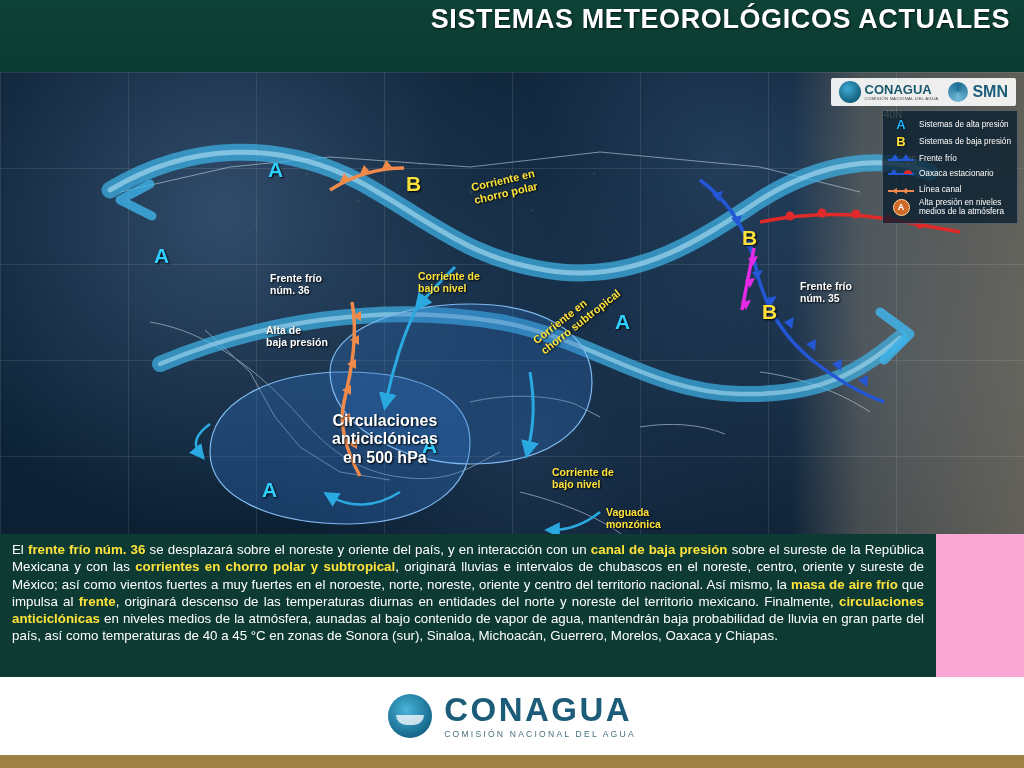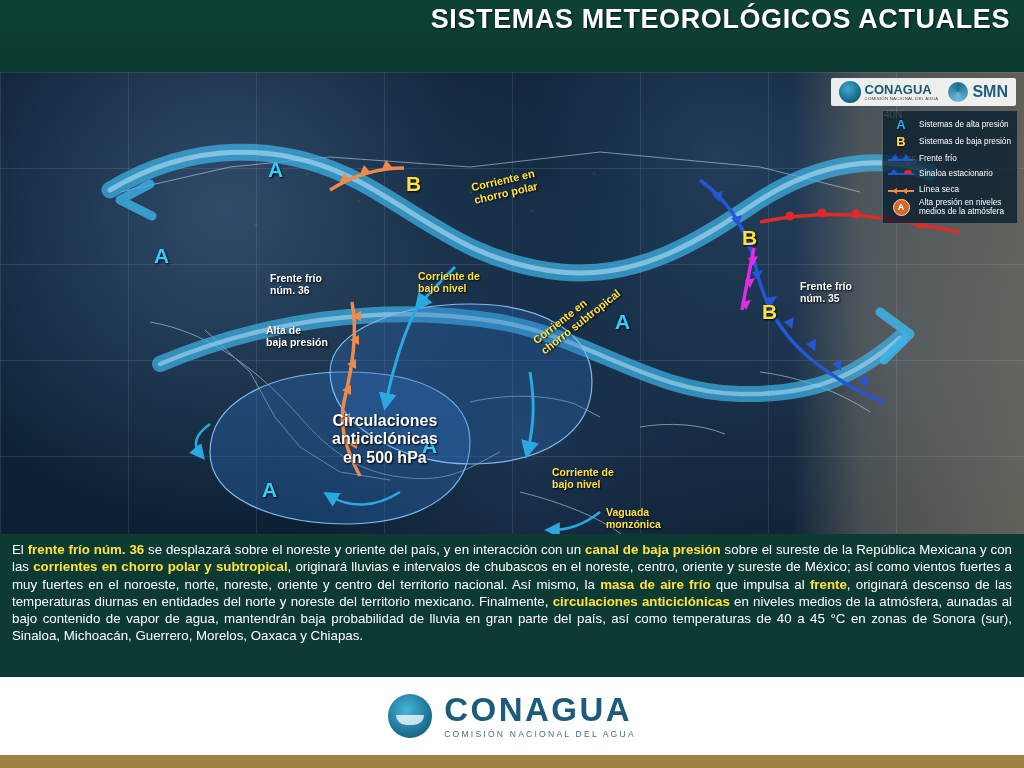--- a/index.html
+++ b/index.html
@@ -158,21 +158,21 @@
     width: 15px; height: 15px; border-radius: 50%;
     background: #cf6a2a; border: 1px solid #ffd9a0;
     display:flex; align-items:center; justify-content:center;
     color: #fff; font-size: 9px; font-weight: bold;
   }
 
   
   .textblock {
     position: absolute;
     left: 0; top: 534px;
-    width: 1024px;
+    width: 936px;
     height: 143px;
     background: #0d3b33;
     color: #ffffff;
     font-size: 13.3px;
     line-height: 1.30;
     padding: 7px 12px 0 12px;
     box-sizing: border-box;
     text-align: justify;
   }
   .hl { color: #ffe23a; font-weight: bold; }
@@ -416,30 +416,30 @@
         <span>Frente frío</span>
       </div>
       <div class="legend-row">
         <span class="legend-key">
           <svg width="26" height="12" viewBox="0 0 26 12">
             <line x1="0" y1="6" x2="26" y2="6" stroke="#2457d6" stroke-width="2"></line>
             <path d="M2,6 l4,-5 l4,5 z" fill="#2457d6"></path>
             <path d="M16,6 a4,4 0 0 1 8,0 z" fill="#e02a2a" transform="translate(0,0)"></path>
           </svg>
         </span>
-        <span>Sinaloa estacionario</span>
+        <span>Oaxaca estacionario</span>
       </div>
       <div class="legend-row">
         <span class="legend-key">
           <svg width="26" height="10" viewBox="0 0 26 10">
             <line x1="0" y1="7" x2="26" y2="7" stroke="#f08a4b" stroke-width="2"></line>
             <path d="M4,7 l5,-3 l0,6 z M14,7 l5,-3 l0,6 z" fill="#f08a4b"></path>
           </svg>
         </span>
-        <span>Línea seca</span>
+        <span>Línea canal</span>
       </div>
       <div class="legend-row">
         <span class="legend-key">
           <span class="key-circle">A</span>
         </span>
         <span>Alta presión en niveles medios de la atmósfera</span>
       </div>
     </div>
   </div>
 

